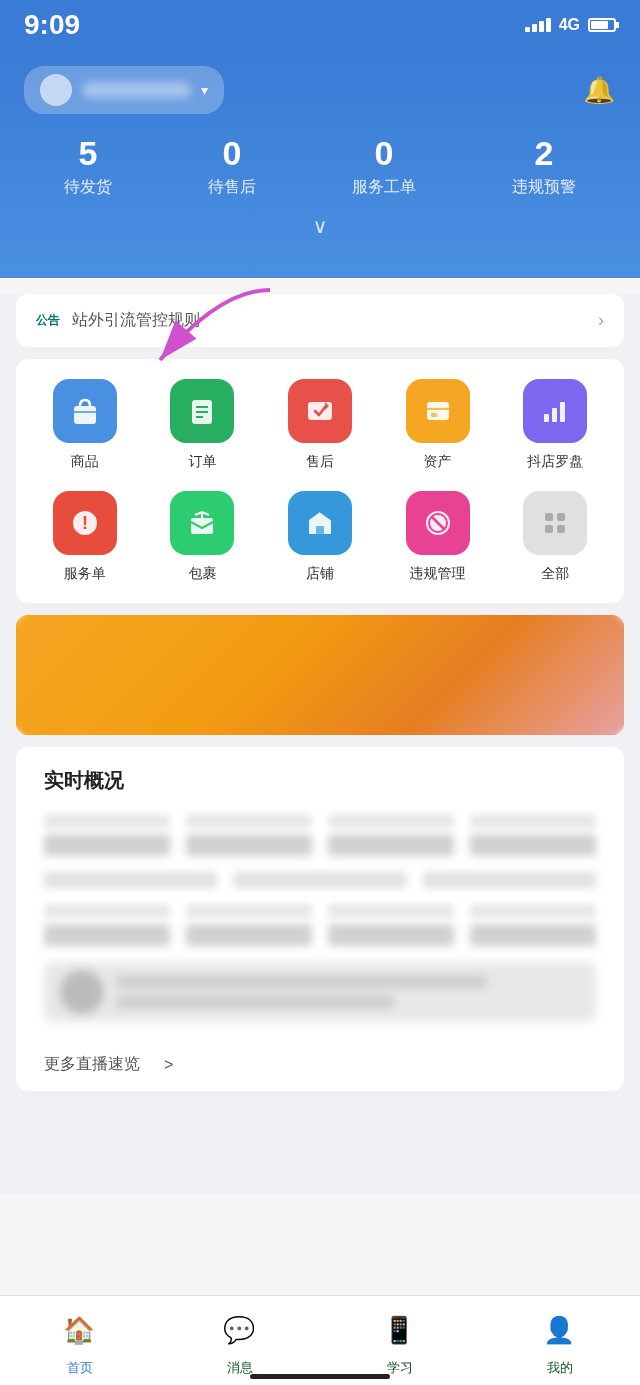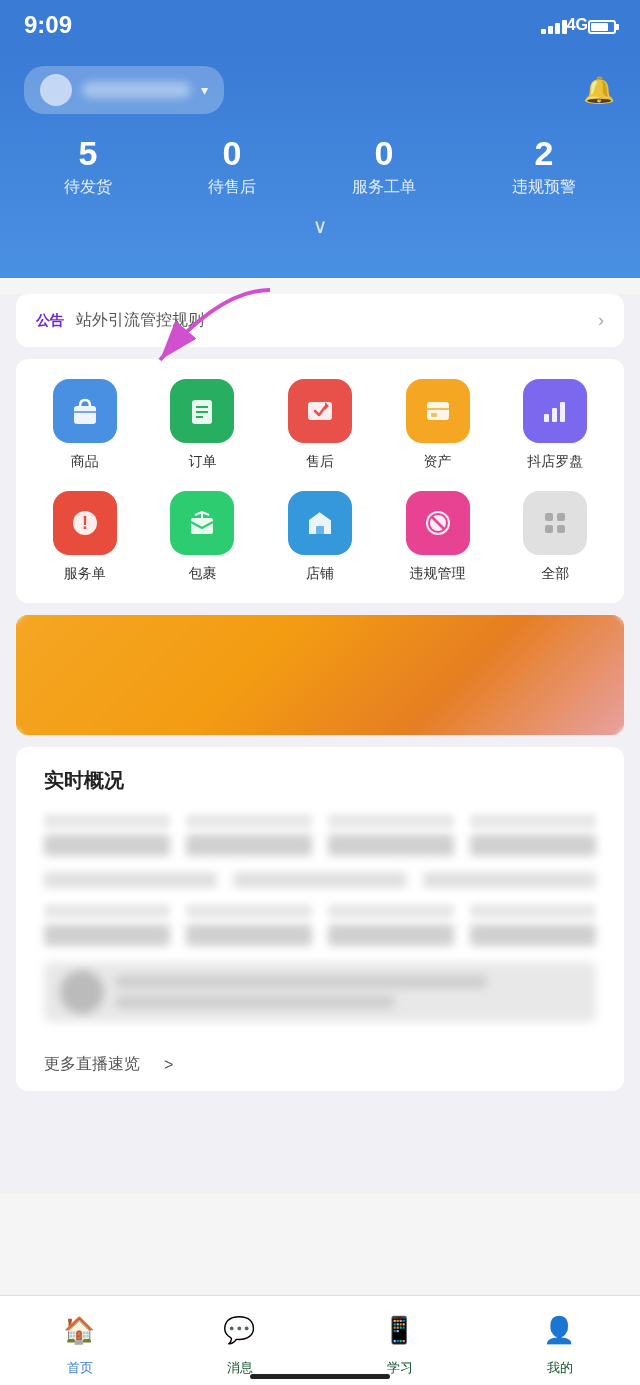--- a/index.html
+++ b/index.html
@@ -16,28 +16,28 @@
     
     .status-bar {
       background: #3a7bd5;
       height: 50px;
       display: flex;
       align-items: center;
       justify-content: space-between;
       padding: 0 24px;
     }
     .status-time {
-      font-size: 24px;
+      font-size: 28px;
       font-weight: 600;
       color: #fff;
     }
     .status-icons {
       display: flex;
-      align-items: flex-end;
-      gap: 0;
+      align-items: center;
+      gap: 8px;
       color: #fff;
       font-size: 16px;
     }
     .signal-dots {
       display: flex;
       align-items: flex-end;
       gap: 2px;
     }
     .signal-dots span {
       background: #fff;
@@ -168,23 +168,23 @@
     .announcement-bar {
       background: #fff;
       margin: 16px 16px 0;
       border-radius: 12px;
       padding: 16px 20px;
       display: flex;
       align-items: center;
       gap: 12px;
     }
     .announcement-label {
-      font-size: 14px;
+      font-size: 12px;
       font-weight: 700;
-      color: #6d28d9;
+      color: #0f766e;
       flex-shrink: 0;
     }
     .announcement-text {
       flex: 1;
       font-size: 16px;
       color: #555;
     }
     .announcement-arrow {
       color: #aaa;
       font-size: 18px;

